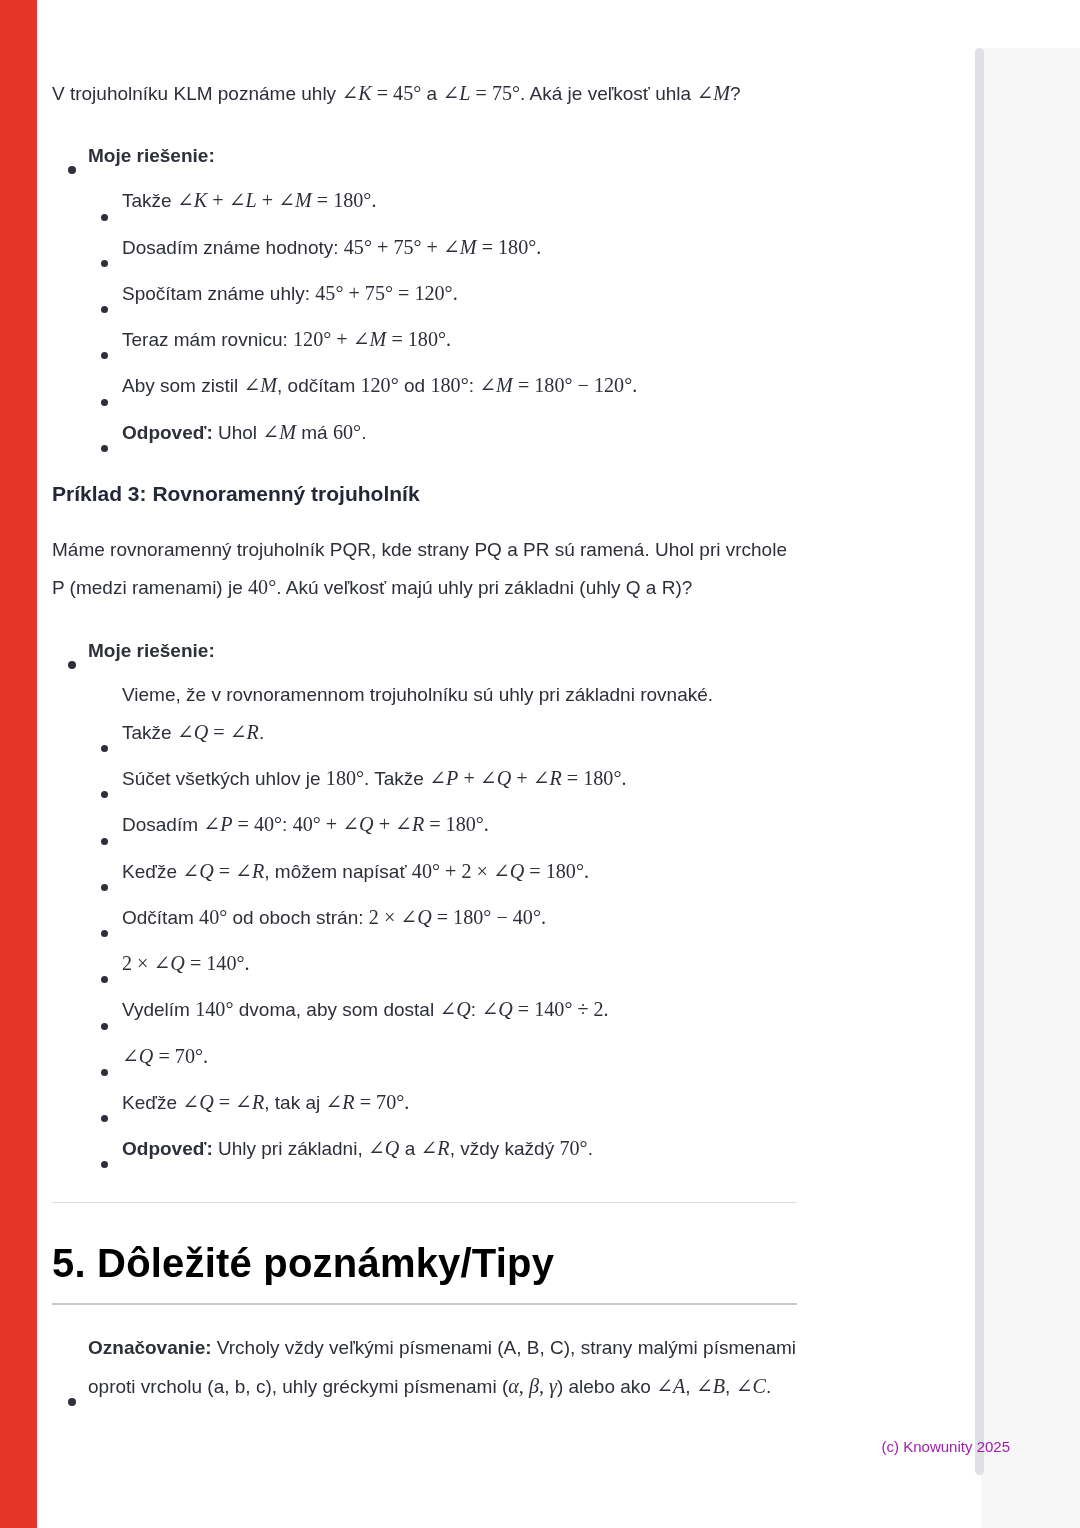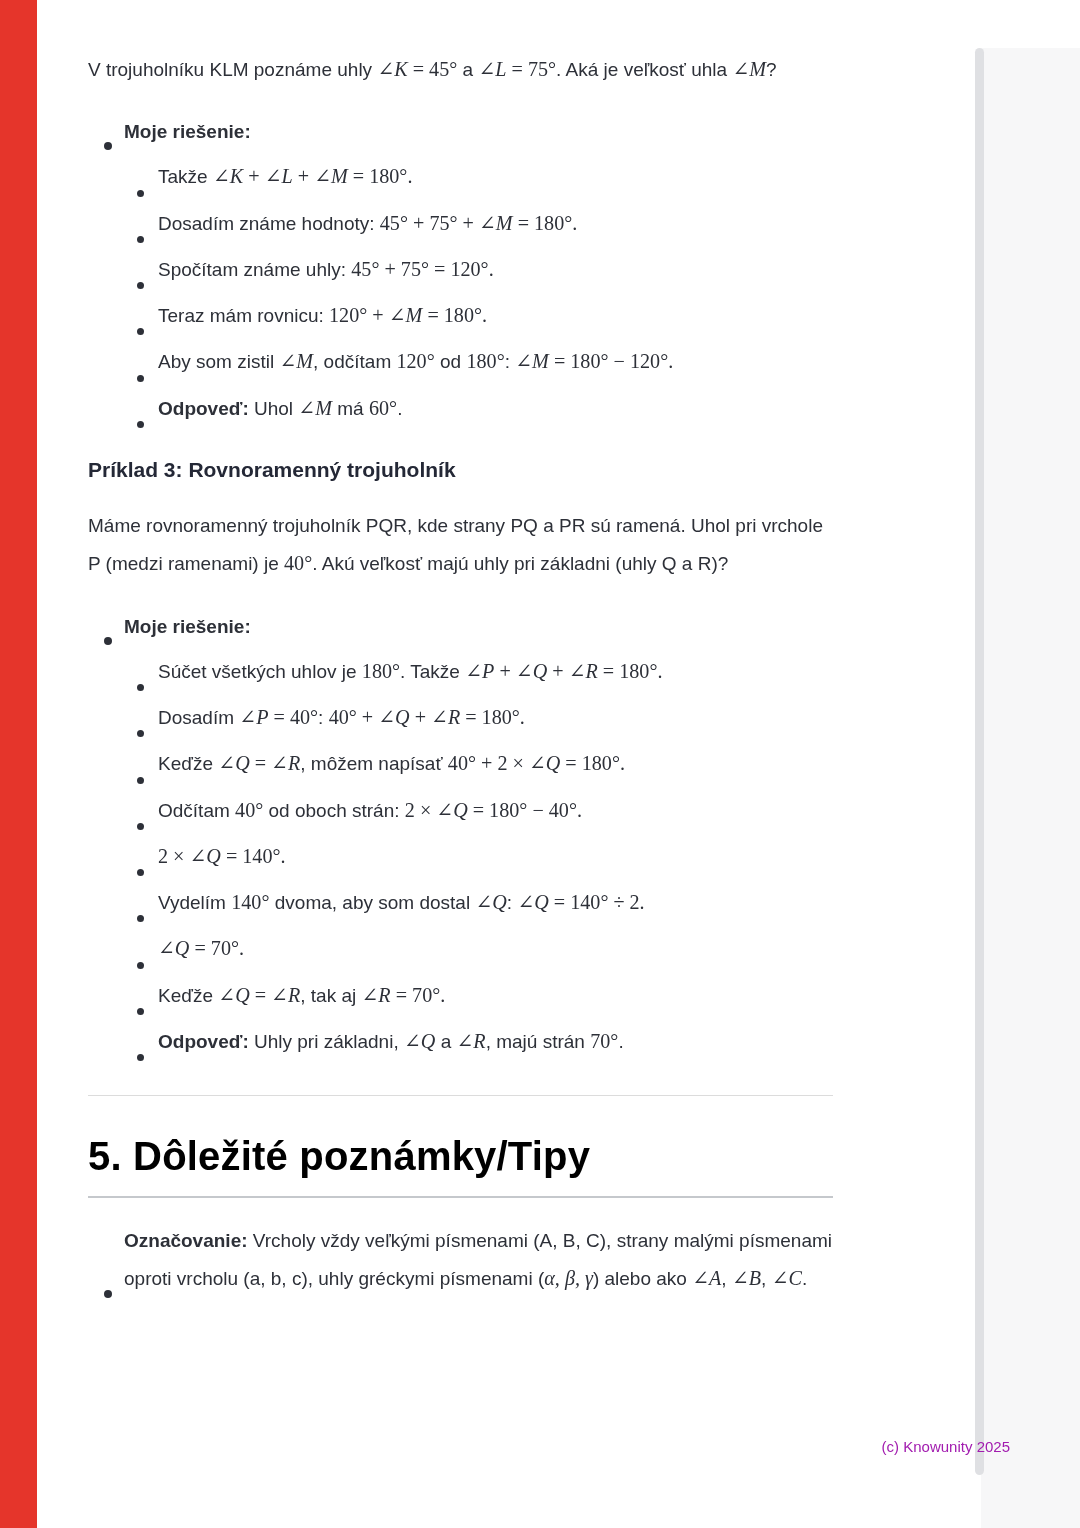--- a/index.html
+++ b/index.html
@@ -21,22 +21,22 @@
     position:absolute; right:0; top:48px; width:99px; height:1480px;
     background:#f7f7f8;
   }
   .scrollbar-thumb {
     position:absolute; left:975px; top:48px; width:9px; height:1427px;
     background:#dfe0e3; border-radius:5px;
   }
   
   .content {
     position:relative;
-    margin-left:88px; width:748px;
-    padding-top:50px;
+    margin-left:52px; width:748px;
+    padding-top:74px;
     font-size:19px; line-height:1.95;
   }
   p.para { margin:0; }
   ul { list-style:none; }
   ul.lvl1 { margin-top:24px; }
   ul.lvl2 { margin-top:2px; }
   li { display:flex; align-items:flex-end; margin-bottom:7px; }
   .dot { flex:none; border-radius:50%; background:#2d3038; }
   .lvl1 > li > .dot { width:8px; height:8px; margin:15px 12px 0 16px; }
   .lvl2 > li > .dot { width:7px; height:7px; margin:15px 14px 0 49px; }
@@ -114,20 +114,24 @@
 
   <ul class="lvl1">
     <li>
       <span class="dot"></span>
       <div class="li-txt"><span class="r-b">Moje riešenie:</span></div>
     </li>
     <li style="display:block;">
       <ul class="lvl2">
         <li>
             <span class="dot"></span>
+            <div class="li-txt"><span class="r-s">Vieme, že v rovnoramennom trojuholníku sú uhly pri základni rovnaké.</span><br><span class="r-s">Takže </span><span class="r-i">∠Q</span><span class="r-m"> = </span><span class="r-i">∠R</span><span class="r-s">.</span></div>
+          </li>
+        <li>
+            <span class="dot"></span>
             <div class="li-txt"><span class="r-s">Súčet všetkých uhlov je </span><span class="r-m">180°</span><span class="r-s">. Takže </span><span class="r-i">∠P</span><span class="r-m"> + </span><span class="r-i">∠Q</span><span class="r-m"> + </span><span class="r-i">∠R</span><span class="r-m"> = 180°.</span></div>
           </li>
         <li>
             <span class="dot"></span>
             <div class="li-txt"><span class="r-s">Dosadím </span><span class="r-i">∠P</span><span class="r-m"> = 40°</span><span class="r-s">: </span><span class="r-m">40° + </span><span class="r-i">∠Q</span><span class="r-m"> + </span><span class="r-i">∠R</span><span class="r-m"> = 180°.</span></div>
           </li>
         <li>
             <span class="dot"></span>
             <div class="li-txt"><span class="r-s">Keďže </span><span class="r-i">∠Q</span><span class="r-m"> = </span><span class="r-i">∠R</span><span class="r-s">, môžem napísať </span><span class="r-m">40° + 2 × </span><span class="r-i">∠Q</span><span class="r-m"> = 180°.</span></div>
           </li>
@@ -146,21 +150,21 @@
         <li>
             <span class="dot"></span>
             <div class="li-txt"><span class="r-i">∠Q</span><span class="r-m"> = 70°.</span></div>
           </li>
         <li>
             <span class="dot"></span>
             <div class="li-txt"><span class="r-s">Keďže </span><span class="r-i">∠Q</span><span class="r-m"> = </span><span class="r-i">∠R</span><span class="r-s">, tak aj </span><span class="r-i">∠R</span><span class="r-m"> = 70°.</span></div>
           </li>
         <li>
             <span class="dot"></span>
-            <div class="li-txt"><span class="r-b">Odpoveď:</span><span class="r-s"> Uhly pri základni, </span><span class="r-i">∠Q</span><span class="r-s"> a </span><span class="r-i">∠R</span><span class="r-s">, majú strán </span><span class="r-m">70°</span><span class="r-s">.</span></div>
+            <div class="li-txt"><span class="r-b">Odpoveď:</span><span class="r-s"> Uhly pri základni, </span><span class="r-i">∠Q</span><span class="r-s"> a </span><span class="r-i">∠R</span><span class="r-s">, vždy každý </span><span class="r-m">70°</span><span class="r-s">.</span></div>
           </li>
       </ul>
     </li>
   </ul>
 
   <div class="divider" style="background: rgb(220, 220, 220);"></div>
 
   <h1 class="page-heading" style="color: #000000;">5. Dôležité poznámky/Tipy</h1>
 
   <div class="divider-strong" style="background: rgb(197, 200, 204);"></div>

